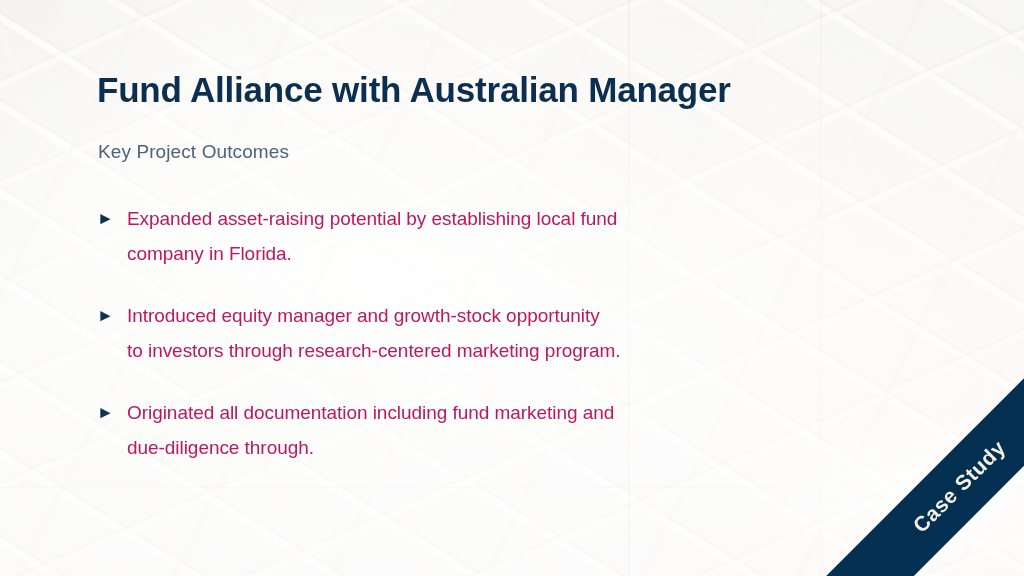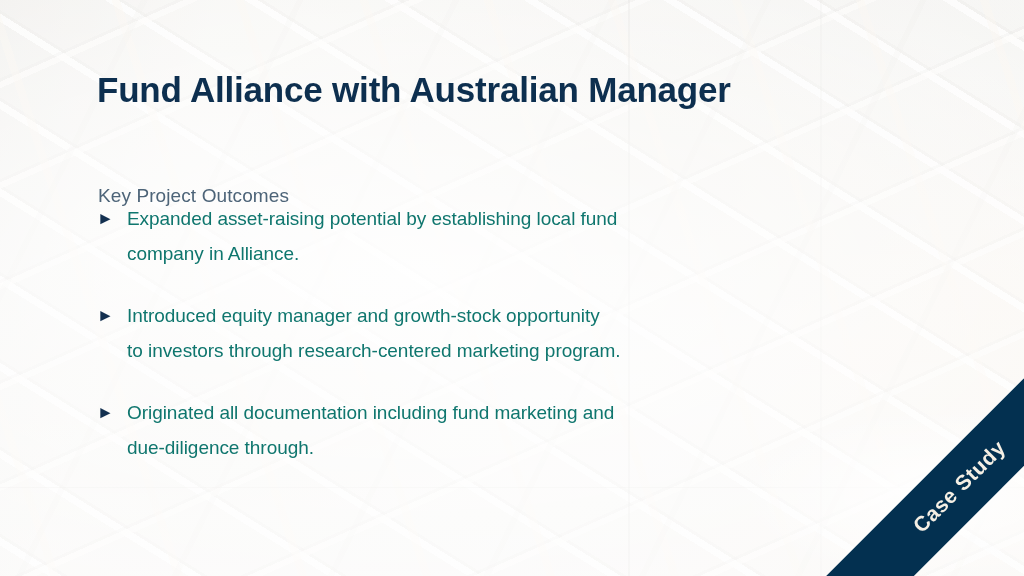--- a/index.html
+++ b/index.html
@@ -136,21 +136,20 @@
 
   .subtitle {
     position: absolute;
     left: 98px;
     top: 141px;
     font-size: 19px;
     font-weight: normal;
     color: #4d6478;
     letter-spacing: 0.1px;
     white-space: nowrap;
-    margin-top: 44px;
   }
 
   .bullets {
     position: absolute;
     left: 97px;
     top: 201px;
     width: 740px;
   }
 
   .bullet {
@@ -167,21 +166,21 @@
     color: #133050;
   }
 
   .bullet-body {
     flex: 1 1 auto;
   }
 
   .bullet-line {
     font-size: 19px;
     line-height: 35px;
-    color: #0f766e;
+    color: #be185d;
     letter-spacing: -0.05px;
     white-space: nowrap;
   }
 
   .footer {
     position: absolute;
     left: 97px;
     top: 533px;
     font-size: 11px;
     color: #8e8e8e;
@@ -233,21 +232,21 @@
     <div class="title">Fund Alliance with Australian Manager</div>
 
     <div class="subtitle">Key Project Outcomes</div>
 
     <div class="bullets">
 
       <div class="bullet">
         <span class="bullet-marker">►</span>
         <span class="bullet-body">
           <div class="bullet-line">Expanded asset-raising potential by establishing local fund</div>
-          <div class="bullet-line">company in Alliance.</div>
+          <div class="bullet-line">company in Florida.</div>
         </span>
       </div>
 
       <div class="bullet">
         <span class="bullet-marker">►</span>
         <span class="bullet-body">
           <div class="bullet-line">Introduced equity manager and growth-stock opportunity</div>
           <div class="bullet-line">to investors through research-centered marketing program.</div>
         </span>
       </div>

